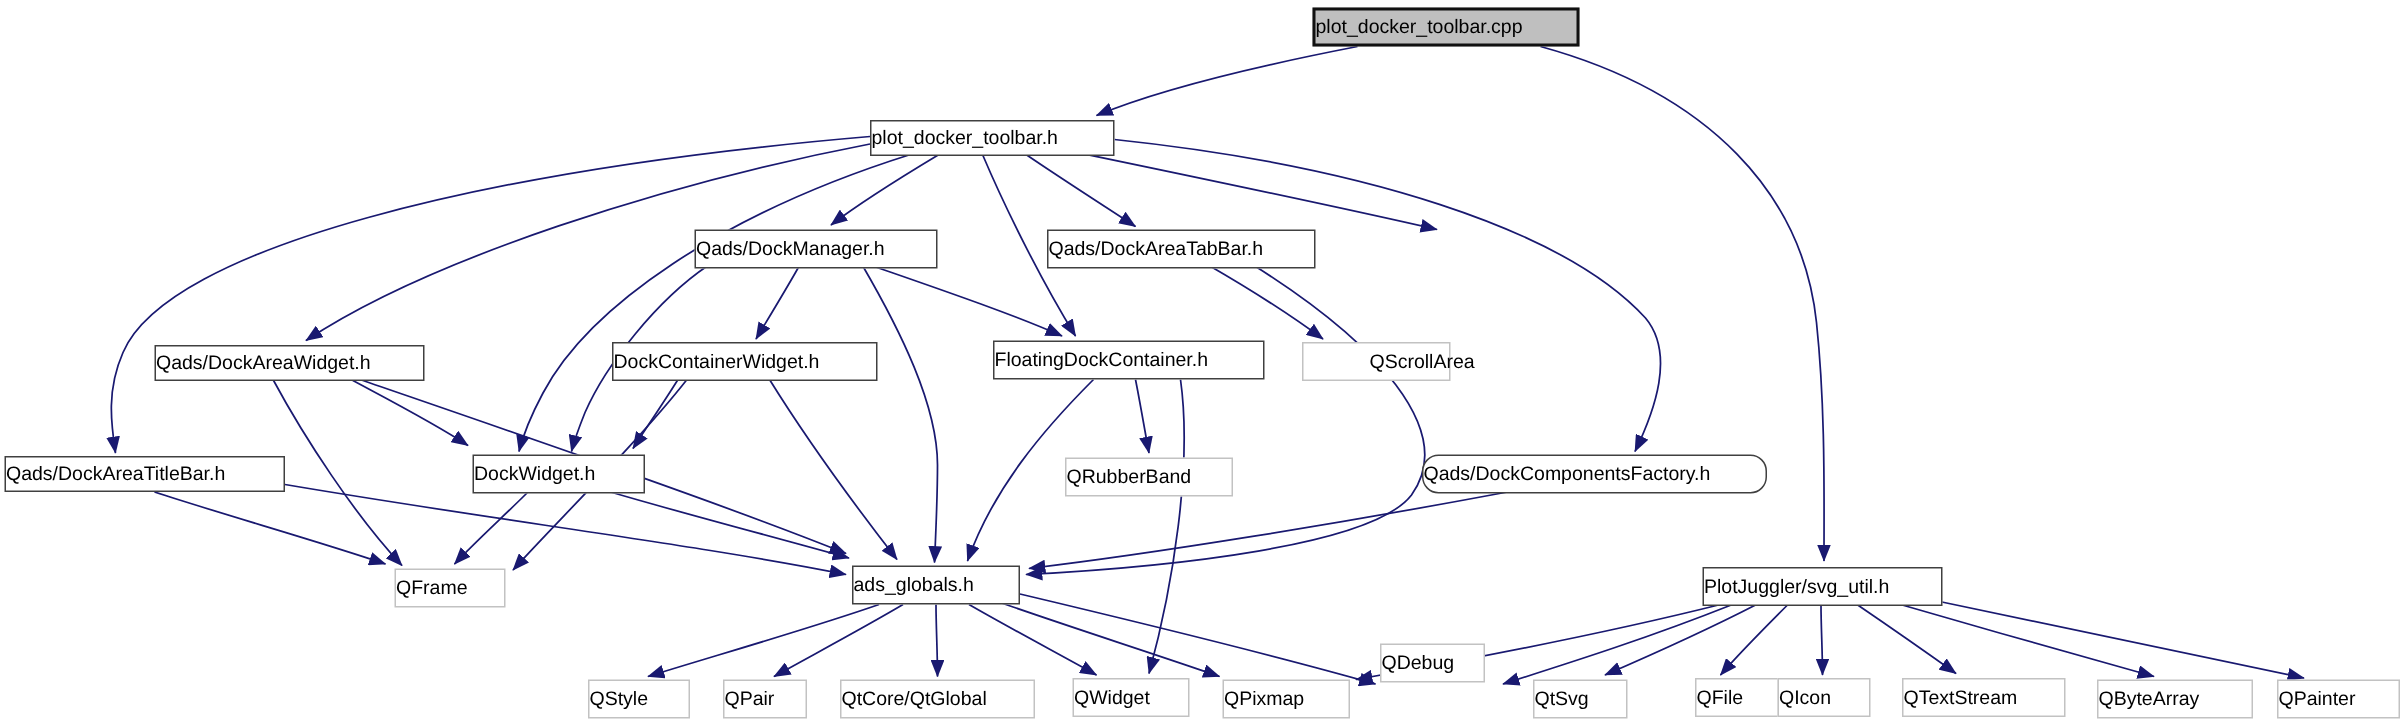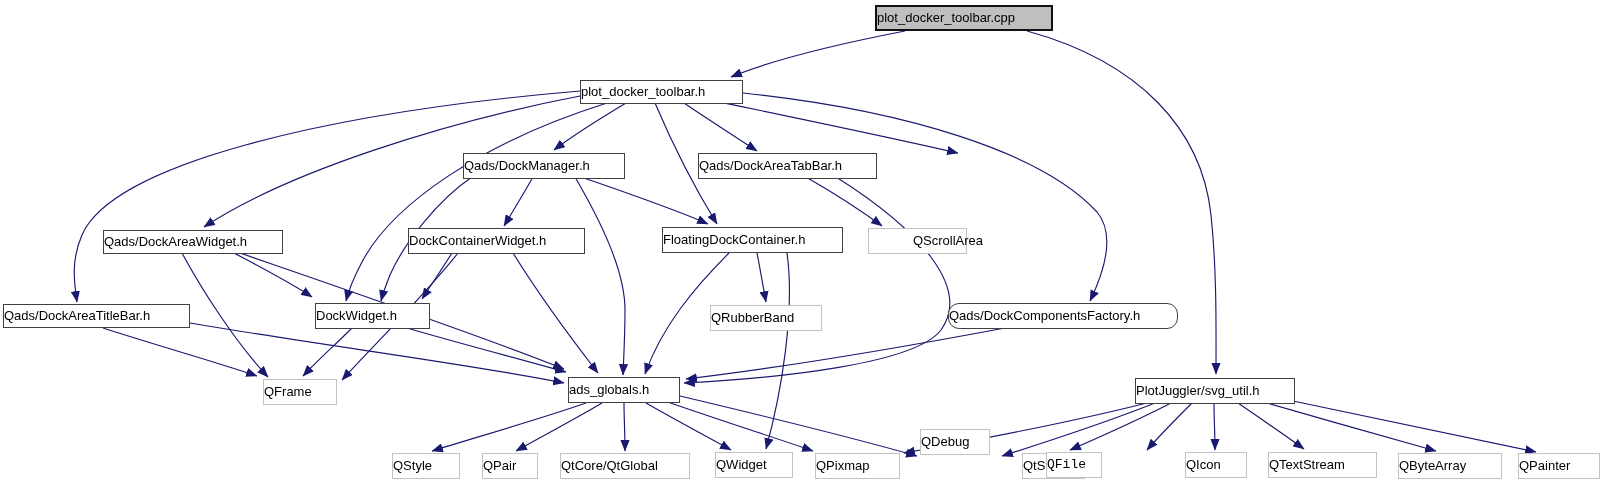--- a/index.html
+++ b/index.html
@@ -107,19 +107,19 @@
   <div class="node" style="left:568px;top:377px;width:112px;">ads_globals.h</div>
   <div class="node" style="left:1135px;top:378px;width:160px;">PlotJuggler/svg_util.h</div>
 
   <div class="node external" style="left:392px;top:453px;width:68px;">QStyle</div>
   <div class="node external" style="left:482px;top:453px;width:56px;">QPair</div>
   <div class="node external" style="left:560px;top:453px;width:130px;">QtCore/QtGlobal</div>
   <div class="node external" style="left:715px;top:452px;width:78px;">QWidget</div>
   <div class="node external" style="left:815px;top:453px;width:85px;">QPixmap</div>
   <div class="node external" style="left:920px;top:429px;width:70px;">QDebug</div>
   <div class="node external" style="left:1022px;top:453px;width:63px;">QtSvg</div>
-  <div class="node external" style="left:1046px;top:452px;width:56px;font-family:Liberation Mono, monospace;">QFile</div>
+  <div class="node external" style="left:1130px;top:452px;width:56px;">QFile</div>
   <div class="node external" style="left:1185px;top:452px;width:62px;">QIcon</div>
   <div class="node external" style="left:1268px;top:452px;width:109px;">QTextStream</div>
   <div class="node external" style="left:1398px;top:453px;width:104px;">QByteArray</div>
   <div class="node external" style="left:1518px;top:453px;width:82px;">QPainter</div>
 
 </div>
 
 </body></html>

